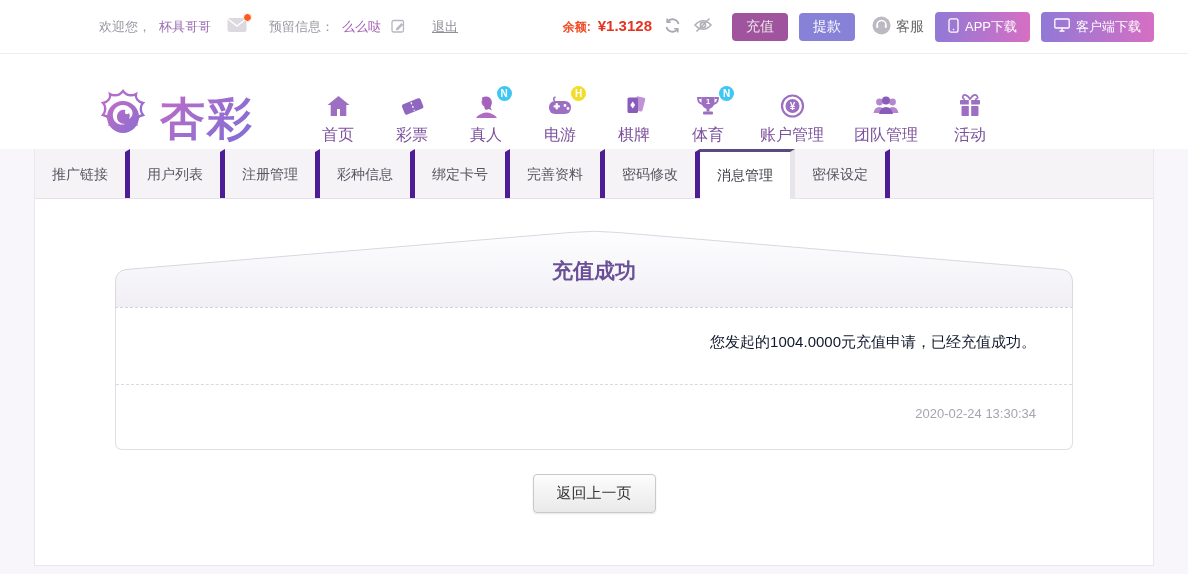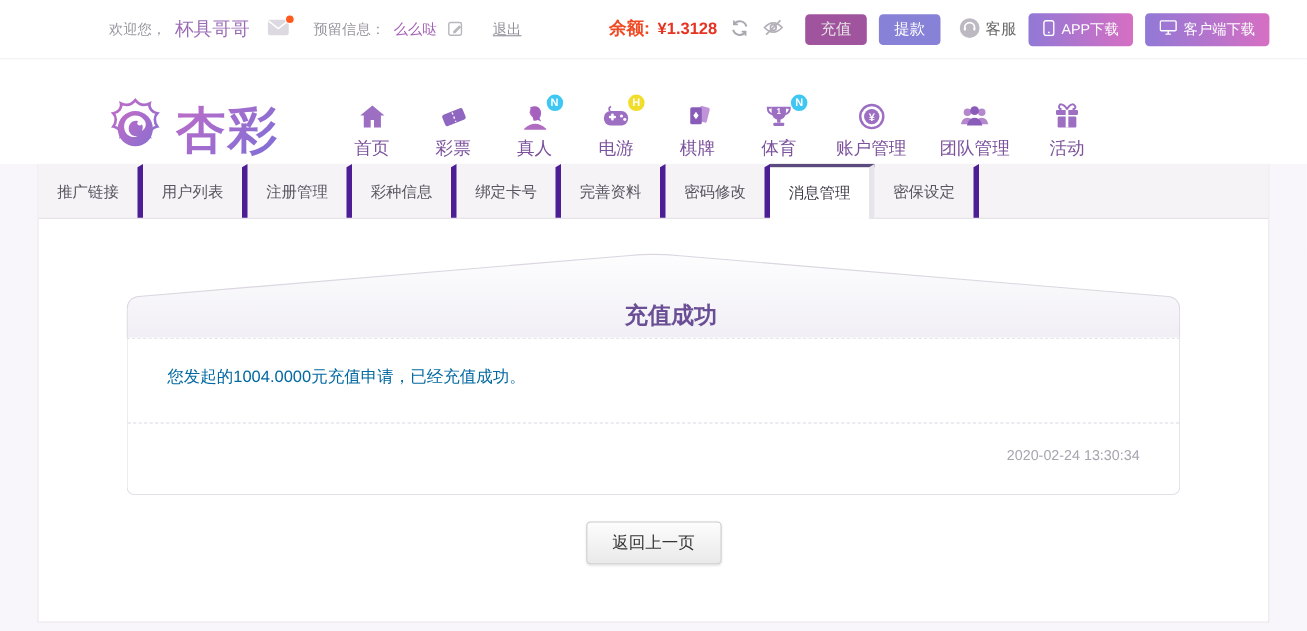--- a/index.html
+++ b/index.html
@@ -9,30 +9,30 @@
     background:#f8f6fa; color:#333; font-size:14px;
   }
   
   .topbar {
     height:54px; background:#fff; border-bottom:1px solid #f0edf2;
     display:flex; align-items:center; width:100%;
   }
   .topbar-inner { width:1120px; margin:0 auto; display:flex; align-items:center; }
   .tb-left { display:flex; align-items:center; padding-left:65px; gap:8px; }
   .tb-gray { color:#9a97a1; font-size:13px; }
-  .tb-username { color:#9a6bb4; font-size:17px; }
+  .tb-username { color:#9a6bb4; font-size:13px; }
   .tb-reserved-val { color:#a55fb5; font-size:13px; }
   .msgicon-wrap { position:relative; margin:0 14px 0 8px; cursor:pointer; }
   .msg-dot { position:absolute; top:-4px; right:-5px; width:9px; height:9px;
     border-radius:50%; background:#ff5a1e; border:1px solid #fff; }
   .editicon { margin:0 10px 0 2px; cursor:pointer; }
   .tb-logout { color:#918e98; font-size:13px; 
     text-decoration:underline; margin-left:8px; cursor:pointer; }
   .tb-right { margin-left:auto; display:flex; align-items:center; gap:11px; }
-  .balance-label { color:#ef4a23; font-size:16px; font-weight:bold; }
+  .balance-label { color:#ef4a23; font-size:12px; font-weight:bold; }
   .balance-value { color:#e63322; font-size:15px; font-weight:bold; margin-left:3px; }
   .tb-iconbtn { cursor:pointer; display:flex; align-items:center; }
   .btn-recharge { background:#a1549e; color:#e5e5e5; border:none; border-radius:4px;
     padding:5px 14px; font-size:14px; cursor:pointer; margin-left:8px; }
   .btn-withdraw { background:#8781d8; color:#fff; border:none; border-radius:4px;
     padding:5px 14px; font-size:14px; cursor:pointer; }
   .service { display:flex; align-items:center; gap:5px; color:#666;
     font-size:14px; cursor:pointer; margin-left:6px; }
   .btn-download { background:linear-gradient(90deg,#9179d6,#d66fc3); color:#fff;
     border:none; border-radius:4px; padding:6px 13px; font-size:13px; cursor:pointer;
@@ -61,26 +61,26 @@
     height:50px; }
   .tab { padding:0 17px; display:flex; align-items:center; font-size:14px;
     color:#5a5560; border-right:5px solid #4c1d95; border-top:3px solid transparent;
     cursor:pointer; white-space:nowrap; }
   .tab.active { background:#fff; border-top:3px solid #5b4a7e; color:#3f3b46;
     border-right-color:#e7e4ea; margin-bottom:-1px; }
   
   .content { padding-top:30px; }
   .envelope { width:958px; margin:0 auto; position:relative; }
   .flap-svg { display:block; }
-  .env-title { position:absolute; top:44px; left:0; width:100%; text-align:center;
-    font-size:21px; font-weight:bold; color:#6a4f96;margin-left:16px; }
+  .env-title { position:absolute; top:28px; left:0; width:100%; text-align:center;
+    font-size:21px; font-weight:bold; color:#6a4f96; }
   .env-body { background:#fff; border:1px solid #e2dee8; border-top:1px dashed #d5d0dc;
     border-radius:0 0 7px 7px; }
-  .env-message { padding:25px 36px 32px; font-size:15px; color:#0369a1;
-    border-bottom:1px dashed #dcd8e2; }
+  .env-message { padding:25px 36px 32px; font-size:15px; color:#0f172a;
+    border-bottom:1px dashed #dcd8e2;text-align:right; }
   .env-footer { padding:20px 36px 28px; text-align:right; }
   .env-time { color:#a8a4b0; font-size:13px; }
   
   .btn-row { text-align:center; margin-top:24px; }
   .btn-back { display:inline-block; padding:9px 23px; font-size:15px; color:#333;
     background:linear-gradient(#fdfdfd,#e9e9e9); border:1px solid #c9c9c9;
     border-radius:4px; cursor:pointer; box-shadow:0 1px 2px rgba(0,0,0,0.1);
     font-family:Liberation Mono, monospace; }
 </style>
 </head>

